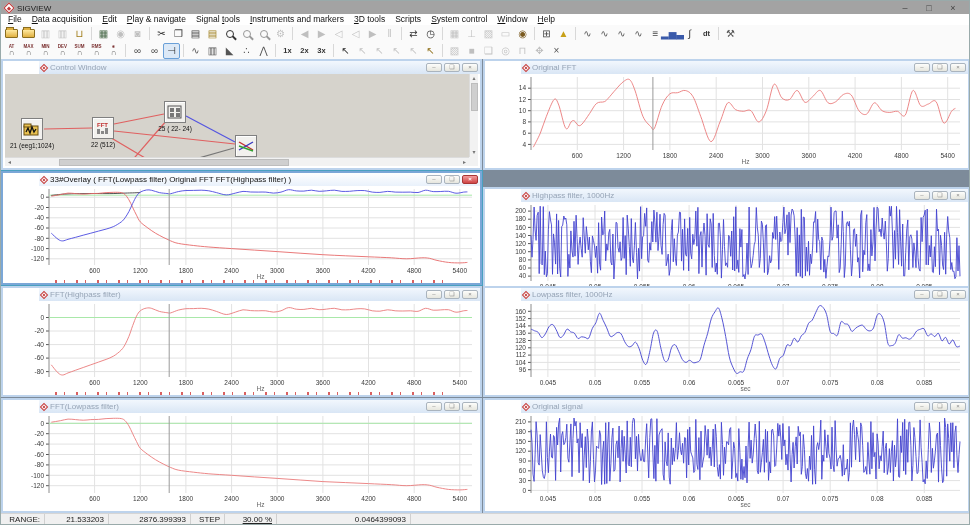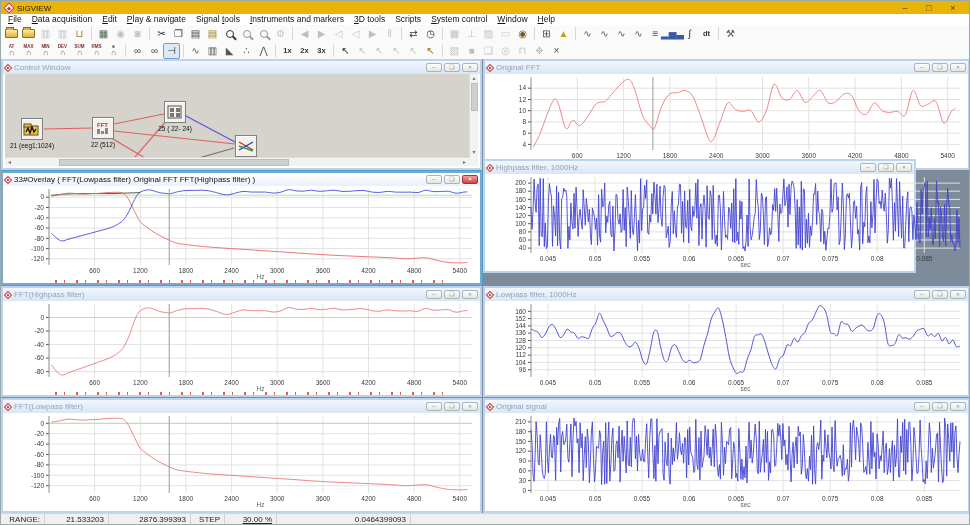--- a/index.html
+++ b/index.html
@@ -1,19 +1,19 @@
 <!DOCTYPE html>
 <html><head>
 <meta charset="utf-8">
 <style>
   html,body{margin:0;padding:0;background:#222;}
   *{box-sizing:border-box;}
   #app{position:relative;width:970px;height:525px;background:#fff;font-family:"Liberation Sans",sans-serif;overflow:hidden;border:1px solid #9aa;}
   
-  .app-titlebar{height:13px;display:flex;align-items:center;padding:1px 4px 0 4px;background:#eab308;font-size:8px;color:#222;}
+  .app-titlebar{height:13px;display:flex;align-items:center;padding:1px 4px 0 4px;background:#a3a3a3;font-size:8px;color:#222;}
   .app-title{margin-left:4px;}
   .app-controls{margin-left:auto;display:flex;gap:0;}
   .app-ctl{width:24px;text-align:center;font-size:9px;color:#444;line-height:12px;}
   .logo{display:inline-block;width:8px;height:8px;transform:rotate(45deg);border:1.5px solid #c23a3a;background:#fff;position:relative;}
   .logo::after{content:'';position:absolute;left:1.5px;top:1.5px;width:3px;height:3px;background:#c23a3a;}
   .menubar{height:11px;display:flex;align-items:center;background:#fff;font-size:8.5px;color:#111;padding-left:2px;}
   .menu-item{padding:0 5px;line-height:11px;text-align:right;}
   .menu-item u{text-decoration:underline;}
   .toolbar{background:#fafafa;border-bottom:1px solid #e3e3e3;}
   .tb-row{height:17px;display:flex;align-items:center;padding-left:2px;}
@@ -26,21 +26,21 @@
   .i-folder::before{content:'';position:absolute;top:-3px;left:0;width:6px;height:2px;background:#e0b040;border:1px solid #8a6d1f;border-bottom:none;}
   .i-mag{width:8px;height:8px;border:1.5px solid #333;border-radius:50%;position:relative;}
   .i-mag::after{content:'';position:absolute;width:5px;height:1.5px;background:#333;transform:rotate(45deg);right:-4px;bottom:-2px;}
   .i-mag.g{border-color:#999;}
   .i-mag.g::after{background:#999;}
   .mk{display:block;font-size:4.5px;line-height:5px;color:#7a3030;font-weight:bold;}
   .mk2{display:block;font-size:8px;line-height:8px;color:#666;}
   .tbi-marker{display:flex;flex-direction:column;align-items:center;justify-content:center;}
   
   .mdi{position:absolute;left:0;top:58px;width:970px;height:454px;background:#7d8b9a;}
-  .win{position:absolute;background:#fff;border:2px solid #bdd3ec;}
+  .win{position:absolute;background:#fff;border:2px solid #bdd3ec;padding-left:36px;}
   .win.active{border-color:#7ba7d7;box-shadow:0 0 0 1px #49a0c0;}
   .win-title{height:13px;display:flex;align-items:center;gap:3px;padding:0 2px;background:linear-gradient(#f2f7fd,#d9e6f5);font-size:8px;color:#96a4b6;white-space:nowrap;overflow:hidden;}
   .win.active .win-title{background:linear-gradient(#ffffff,#e9f1fb);color:#111;}
   .win-title .logo{width:6px;height:6px;border-width:1px;flex:0 0 auto;}
   .win-title .logo::after{left:1px;top:1px;width:2px;height:2px;}
   .win-btns{margin-left:auto;display:flex;gap:2px;flex:0 0 auto;}
   .wbtn{width:16px;height:9px;background:linear-gradient(#fdfdfb,#e6e6de);border:1px solid #aab4be;border-radius:2px;font-size:6px;line-height:7px;text-align:center;color:#888;}
   .wbtn.close-red{background:linear-gradient(#f29d9d,#cf4444);border-color:#a83636;color:#fff;font-weight:bold;}
   .plot{position:absolute;left:2px;right:2px;top:13px;bottom:2px;background:#fff;}
   .plot svg{display:block;}
@@ -389,21 +389,21 @@
             <line x1="44" y1="9.2" x2="467" y2="9.2" stroke="#a9e8a9" stroke-width="1"></line>
             <path d="M46.3 9.4C48.4 9.2 54.5 8.4 59.2 8.1C63.9 7.8 69.4 7.7 74.4 7.6C79.5 7.5 84.6 7.5 89.6 7.5C94.7 7.5 99.8 7.7 104.9 7.6C109.9 7.6 116.3 7.2 120.1 7.1C123.9 7.0 125.2 6.9 127.7 6.9C130.2 6.8 134.0 6.6 135.3 6.6" fill="none" stroke="#3d3d3d" stroke-width="0.9"></path>
             <path d="M46.3 10.2C47.8 9.9 52.6 9.2 55.4 8.6C58.2 8.1 60.5 7.3 63.0 7.1C65.6 6.9 68.1 7.5 70.6 7.6C73.2 7.8 75.7 8.1 78.2 8.1C80.8 8.1 83.3 7.8 85.8 7.6C88.4 7.5 90.9 7.5 93.5 7.4C96.0 7.2 98.5 6.8 101.1 6.6C103.6 6.4 106.1 6.3 108.7 6.3C111.2 6.3 114.4 6.2 116.3 6.6C118.2 7.0 118.8 7.5 120.1 8.6C121.3 9.8 122.6 11.6 123.9 13.8C125.2 15.9 126.4 18.9 127.7 21.5C129.0 24.1 130.2 26.8 131.5 29.2C132.8 31.6 133.4 33.7 135.3 35.9C137.2 38.0 140.4 40.1 142.9 42.0C145.4 43.9 148.0 45.6 150.5 47.2C153.0 48.7 155.6 50.0 158.1 51.3C160.7 52.6 163.2 53.8 165.7 54.9C168.3 55.9 169.5 56.7 173.3 57.4C177.1 58.2 183.5 58.9 188.6 59.5C193.6 60.1 197.4 60.5 203.8 61.0C210.1 61.5 219.0 62.1 226.6 62.6C234.2 63.1 241.8 63.6 249.4 64.1C257.0 64.6 264.6 65.1 272.2 65.6C279.8 66.2 287.5 66.7 295.1 67.2C302.7 67.7 310.3 68.3 317.9 68.7C325.5 69.2 333.1 69.4 340.7 69.8C348.3 70.1 355.9 70.4 363.5 70.8C371.1 71.1 380.0 71.5 386.4 71.8C392.7 72.2 396.5 72.8 401.6 72.8C406.6 72.8 413.0 71.9 416.8 71.8C420.6 71.7 421.9 71.9 424.4 72.3C426.9 72.8 428.8 73.7 432.0 74.4C435.2 75.1 439.6 76.0 443.4 76.4C447.2 76.9 451.7 76.9 454.8 76.9C458.0 76.9 461.2 76.5 462.4 76.4" fill="none" stroke="#e66a6a" stroke-width="0.9"></path>
             <path d="M46.3 47.2C47.4 48.2 51.2 52.0 53.1 53.3C55.0 54.6 56.0 54.9 57.7 54.9C59.3 54.9 60.9 53.9 63.0 53.3C65.2 52.7 68.1 52.0 70.6 51.3C73.2 50.6 75.7 49.9 78.2 49.2C80.8 48.5 83.3 47.8 85.8 47.2C88.4 46.5 90.9 45.8 93.5 45.1C96.0 44.4 98.5 43.8 101.1 43.1C103.6 42.3 106.1 41.7 108.7 40.5C111.2 39.3 114.4 37.3 116.3 35.9C118.2 34.4 118.8 33.5 120.1 31.8C121.3 30.0 122.6 28.0 123.9 25.6C125.2 23.2 126.4 19.9 127.7 17.4C129.0 14.8 130.2 12.1 131.5 10.2C132.8 8.3 133.6 7.1 135.3 6.1C136.9 5.1 139.5 4.3 141.4 4.0C143.3 3.7 144.6 3.9 146.7 4.3C148.9 4.7 151.8 6.1 154.3 6.6C156.9 7.1 160.0 7.3 161.9 7.5C163.8 7.7 163.8 8.0 165.7 7.7C167.6 7.3 170.8 6.1 173.3 5.6C175.9 5.0 178.4 4.7 180.9 4.5C183.5 4.4 186.0 4.5 188.6 4.4C191.1 4.4 193.6 4.2 196.2 4.2C198.7 4.3 201.2 4.4 203.8 4.8C206.3 5.2 208.5 5.9 211.4 6.6C214.3 7.3 218.1 8.8 221.3 8.9C224.4 9.0 227.6 7.7 230.4 7.1C233.2 6.5 235.5 5.6 238.0 5.4C240.5 5.2 243.1 5.9 245.6 6.0C248.1 6.1 250.7 6.1 253.2 6.1C255.8 6.1 258.3 5.9 260.8 6.1C263.4 6.2 265.9 7.1 268.4 7.1C271.0 7.1 273.5 6.7 276.0 6.1C278.6 5.5 281.1 3.9 283.6 3.7C286.2 3.5 288.7 4.7 291.3 4.9C293.8 5.1 296.3 5.2 298.9 5.1C301.4 4.9 303.9 4.2 306.5 4.2C309.0 4.3 311.5 5.2 314.1 5.3C316.6 5.4 319.2 5.0 321.7 4.8C324.2 4.6 326.8 4.1 329.3 4.2C331.8 4.3 334.4 5.2 336.9 5.4C339.4 5.5 342.0 5.4 344.5 5.3C347.0 5.1 349.6 4.7 352.1 4.6C354.7 4.5 357.2 4.4 359.7 4.6C362.3 4.9 364.8 5.8 367.3 6.1C369.9 6.4 372.4 6.5 374.9 6.4C377.5 6.3 380.0 5.4 382.6 5.4C385.1 5.3 387.6 5.9 390.2 6.1C392.7 6.2 395.2 6.2 397.8 6.2C400.3 6.2 402.8 6.1 405.4 6.1C407.9 6.2 410.4 6.8 413.0 6.5C415.5 6.2 418.1 4.4 420.6 4.2C423.1 4.1 425.7 5.4 428.2 5.6C430.7 5.8 433.3 5.5 435.8 5.5C438.3 5.4 440.9 5.0 443.4 5.3C446.0 5.6 448.5 7.1 451.0 7.2C453.6 7.4 456.7 6.4 458.6 6.1C460.5 5.9 461.8 5.9 462.4 5.9" fill="none" stroke="#4a4ae0" stroke-width="0.9"></path>
             <line x1="164.2" y1="3" x2="164.2" y2="79" stroke="#9a9a9a" stroke-width="1"></line>
           </svg>
         </div>
       <div class="red-ticks"></div>
     </div>
 
-    <div class="win" style="left:482px;top:100px;width:433px;height:114px;">
+    <div class="win" style="left:482px;top:128px;width:487px;height:114px;">
       <div class="win-title">
         <span class="logo"></span>
         <span>Highpass filter, 1000Hz</span>
         <span class="win-btns">
             <span class="wbtn">–</span>
             <span class="wbtn">❏</span>
             <span class="wbtn">×</span>
           </span>
       </div>
       <div class="plot">

